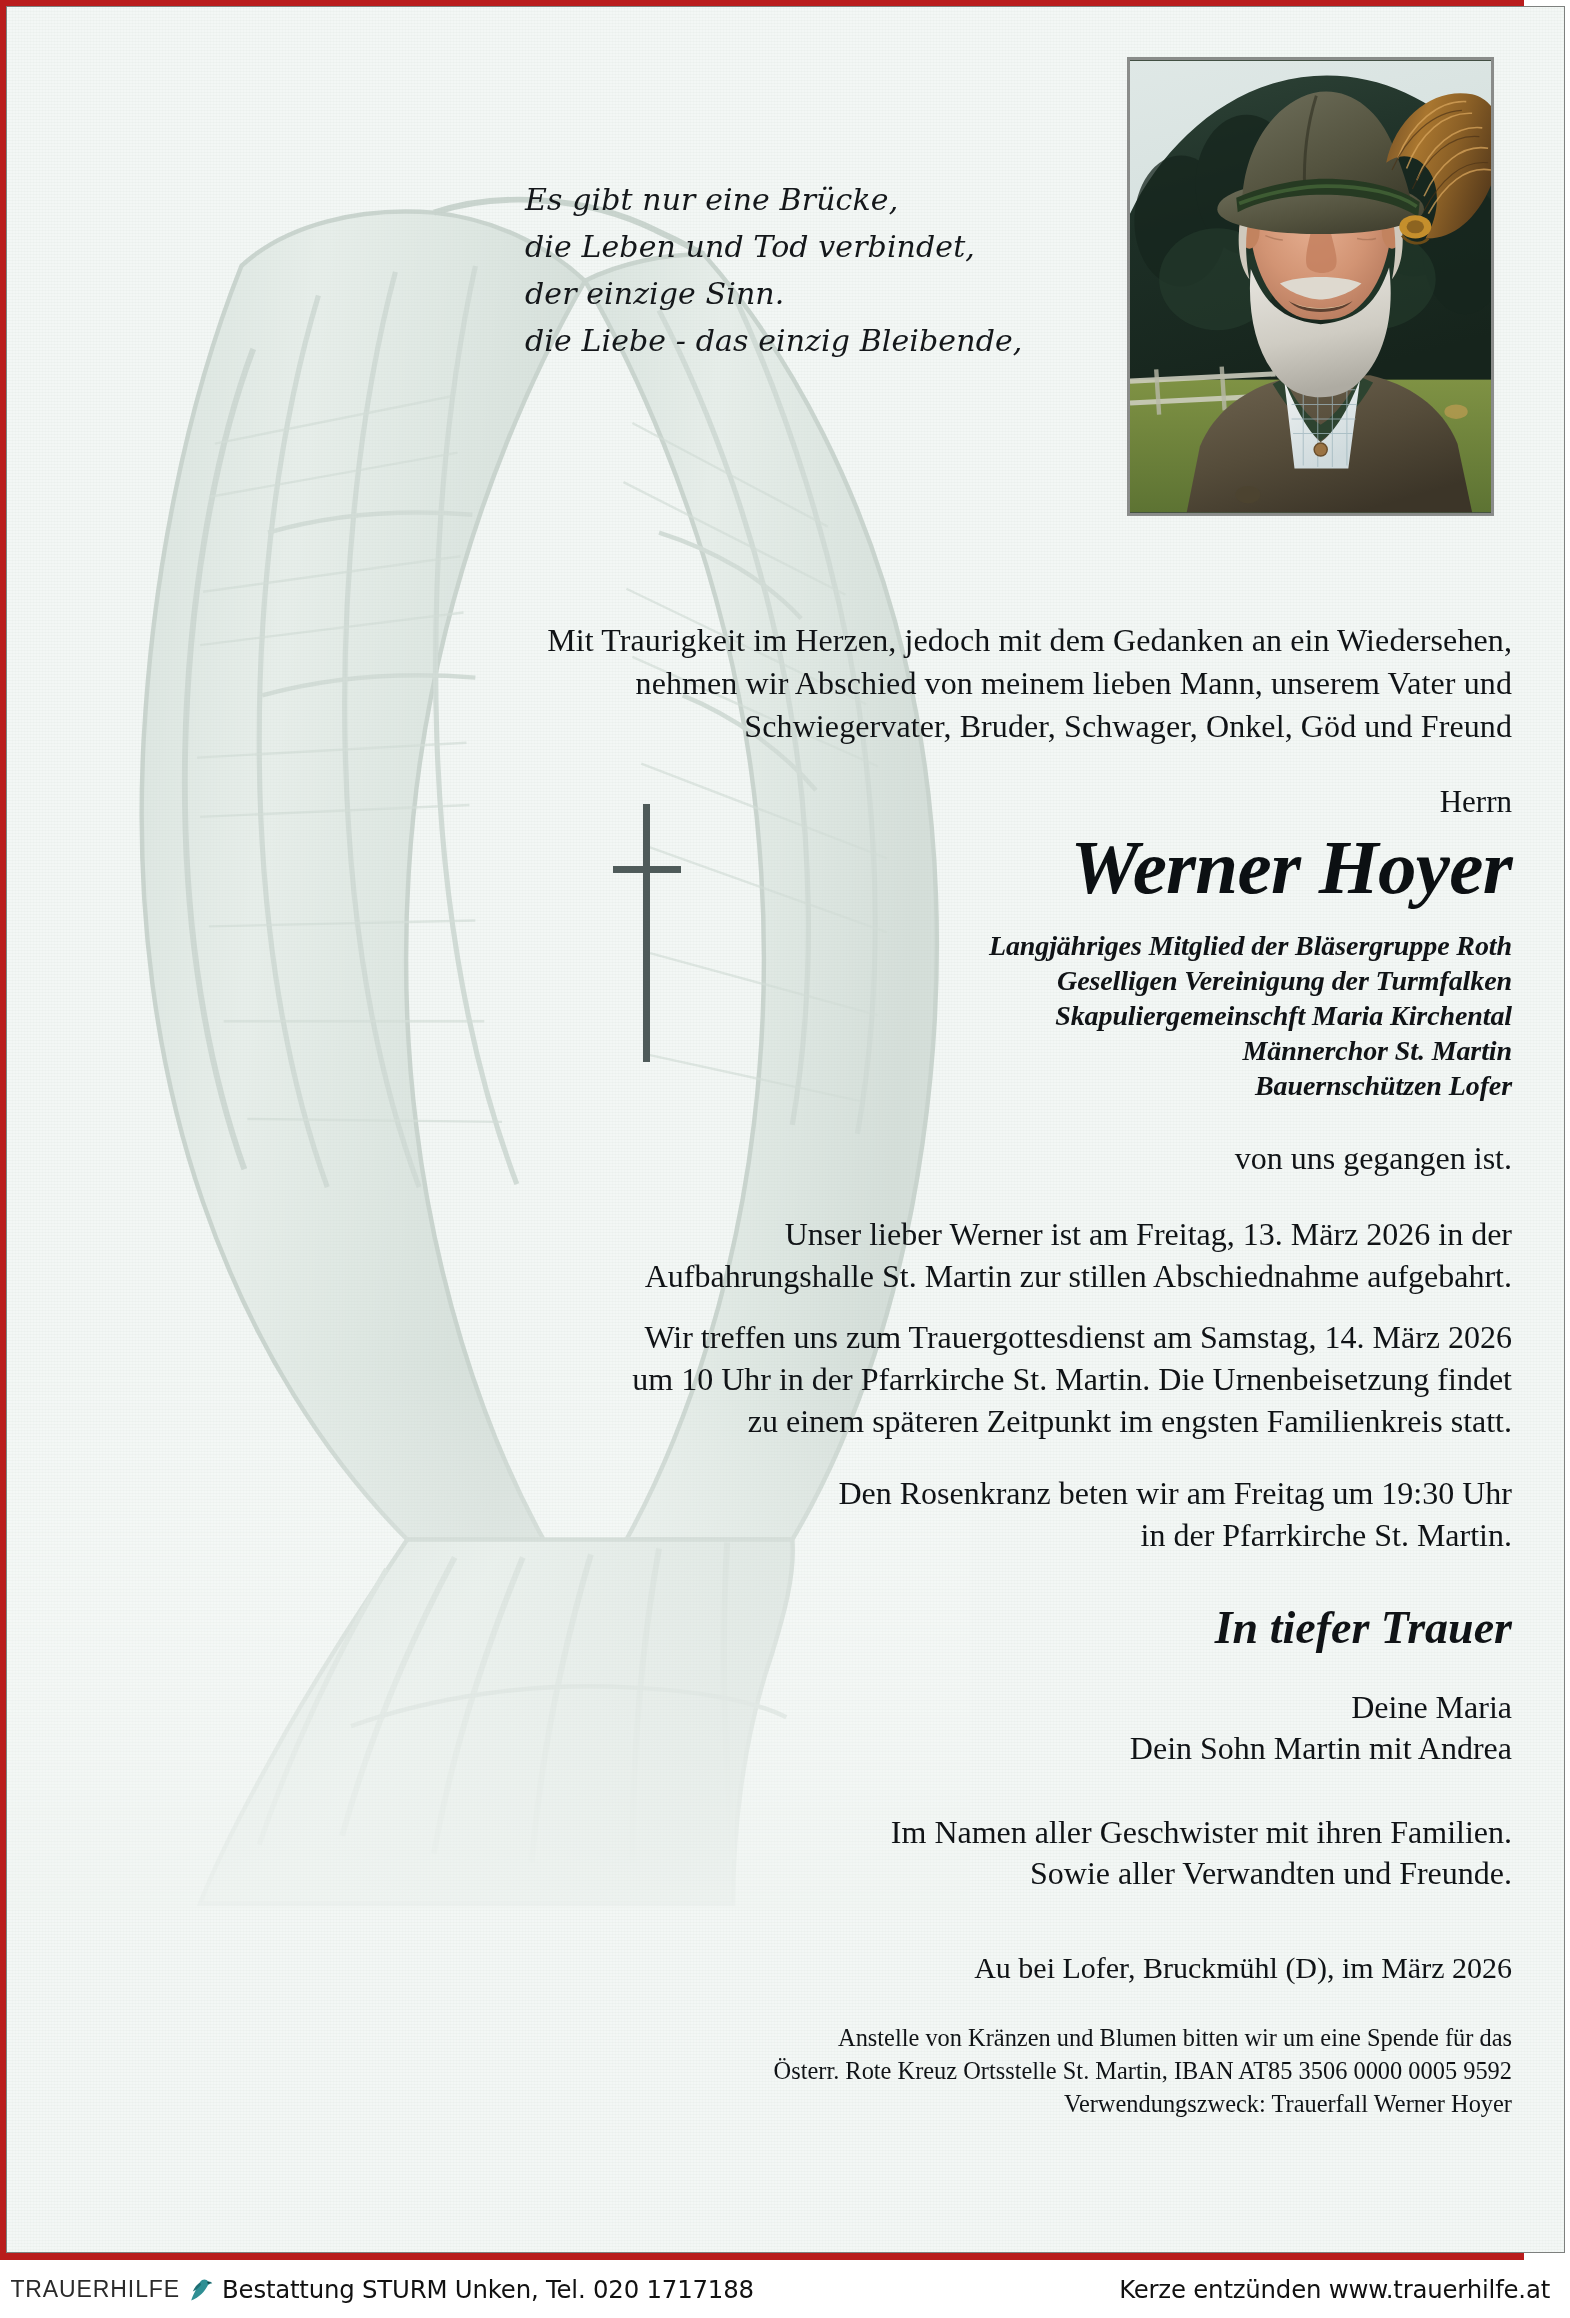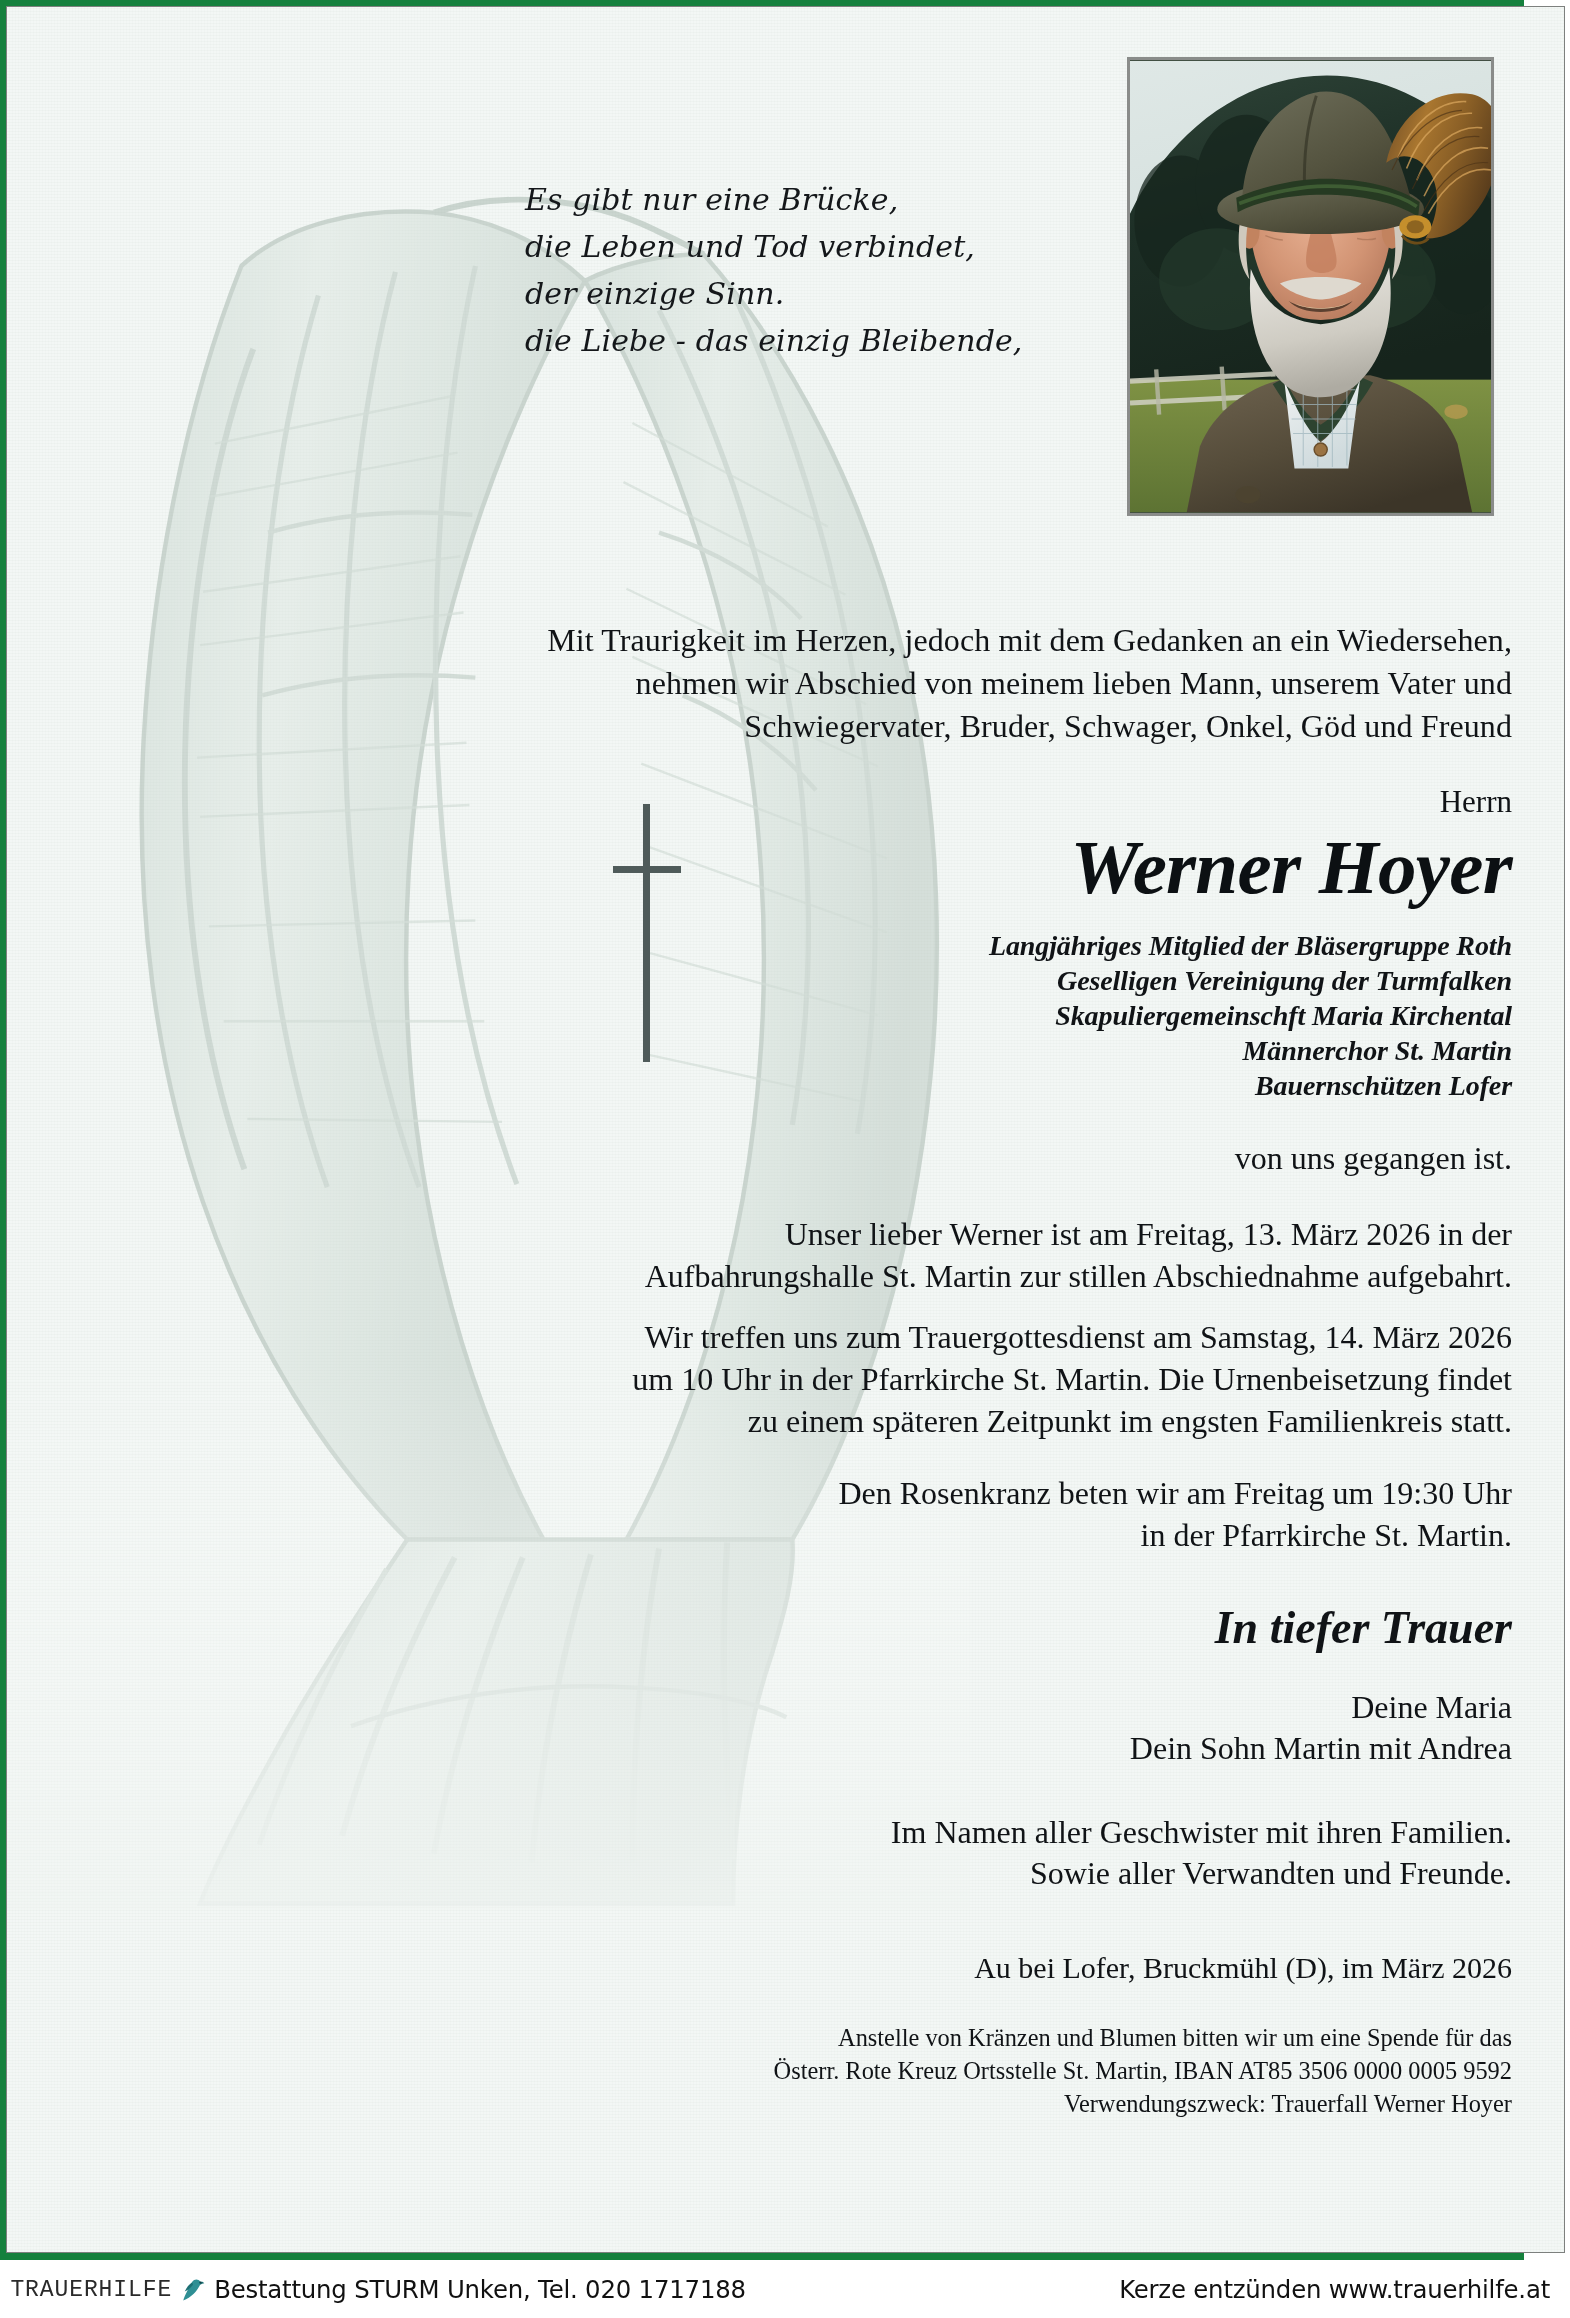--- a/index.html
+++ b/index.html
@@ -15,21 +15,21 @@
     position: relative;
     overflow: hidden;
   }
 
   
   #parte-page {
     position: absolute;
     left: 0; top: 0;
     width: 1524px;
     height: 2319px;
-    background: #15803d;
+    background: #b91c1c;
   }
 
   #card {
     position: absolute;
     left: 6px;
     top: 6px;
     width: 1559px;
     height: 2247px;
     background: #eef3f0;
     border: 1.5px solid #7d807e;
@@ -215,21 +215,21 @@
     align-items: center;
     justify-content: space-between;
     padding: 0 15px 0 10.4px;
   }
   #footer-left {
     display: flex;
     align-items: center;
     gap: 6px;
   }
   #brand-trauerhilfe {
-    font-family: Liberation Mono, monospace;
+    font-family: Liberation Sans, sans-serif;
     font-size: 23px;
     letter-spacing: 0.9px;
     color: #2a2a2a;
     text-align: right;
   }
   #dove-icon { width: 30px; height: 30px; display: block; }
   #bestattung-line {
     font-family: "DejaVu Sans", sans-serif;
     font-size: 24.4px;
     color: #111111;

